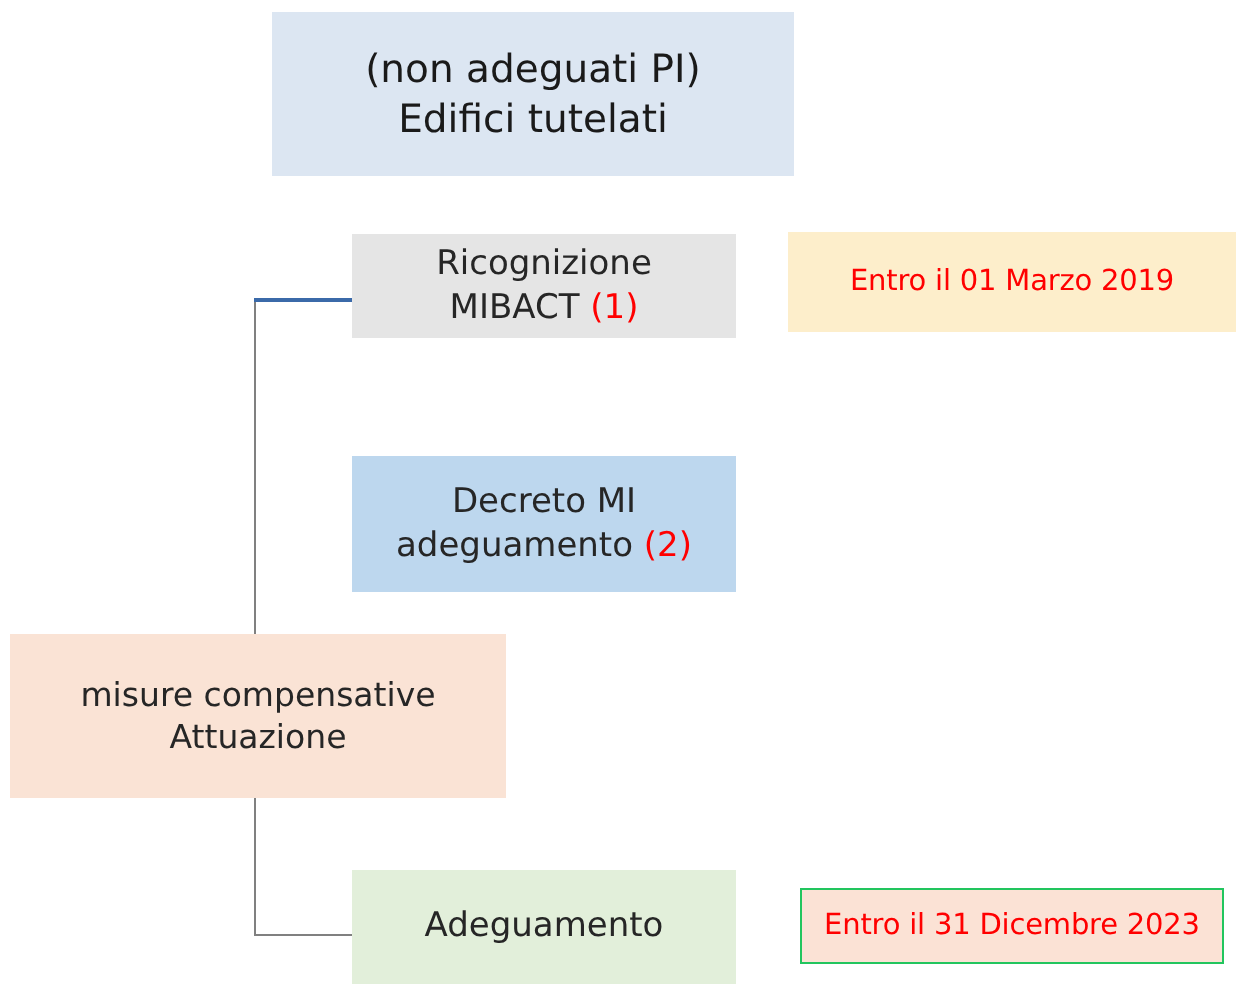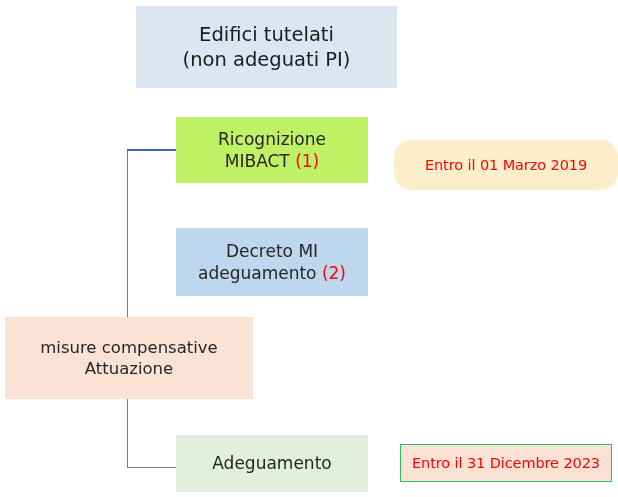--- a/index.html
+++ b/index.html
@@ -46,22 +46,22 @@
 
   
   .node-step {
     left: 176px;
     width: 192px;
     font-size: 17px;
     color: #262626;
   }
   .node-recognition {
     top: 117px;
-    height: 66px;
-    background: #bef264;
+    height: 52px;
+    background: #e5e5e5;
   }
   .node-decree {
     top: 228px;
     height: 68px;
     background: #bdd7ee;
   }
   .node-compliance {
     top: 435px;
     height: 57px;
     background: #e2efda;
@@ -89,21 +89,21 @@
     color: #ff0000;
     font-size: 14.5px;
     letter-spacing: -0.1px;
   }
   .deadline-cream {
     left: 394px;
     width: 224px;
     height: 50px;
     background: #fdeecb;
   }
-  .deadline-1 { top: 140px; border-radius: 17px; }
+  .deadline-1 { top: 116px; }
   .deadline-2 { top: 237px; }
   .deadline-pink {
     left: 400px;
     top: 444px;
     width: 212px;
     height: 38px;
     background: #fbe2d5;
     border: 1px solid #22c55e;
   }
 
@@ -133,22 +133,22 @@
   }
 
   .red-ref { color: #ff0000; }
 </style>
 </head>
 <body>
 
 <div id="canvas">
 
   <div class="box node-title">
+    <span class="line">(non adeguati PI)</span>
     <span class="line">Edifici tutelati</span>
-    <span class="line">(non adeguati PI)</span>
   </div>
 
   <div class="conn conn-trunk"></div>
   <div class="conn conn-branch-top"></div>
   <div class="conn conn-branch-bottom"></div>
 
   <div class="box node-step node-recognition">
     <span class="line">Ricognizione</span>
     <span class="line"><span>MIBACT</span> <span class="red-ref">(1)</span></span>
   </div>

